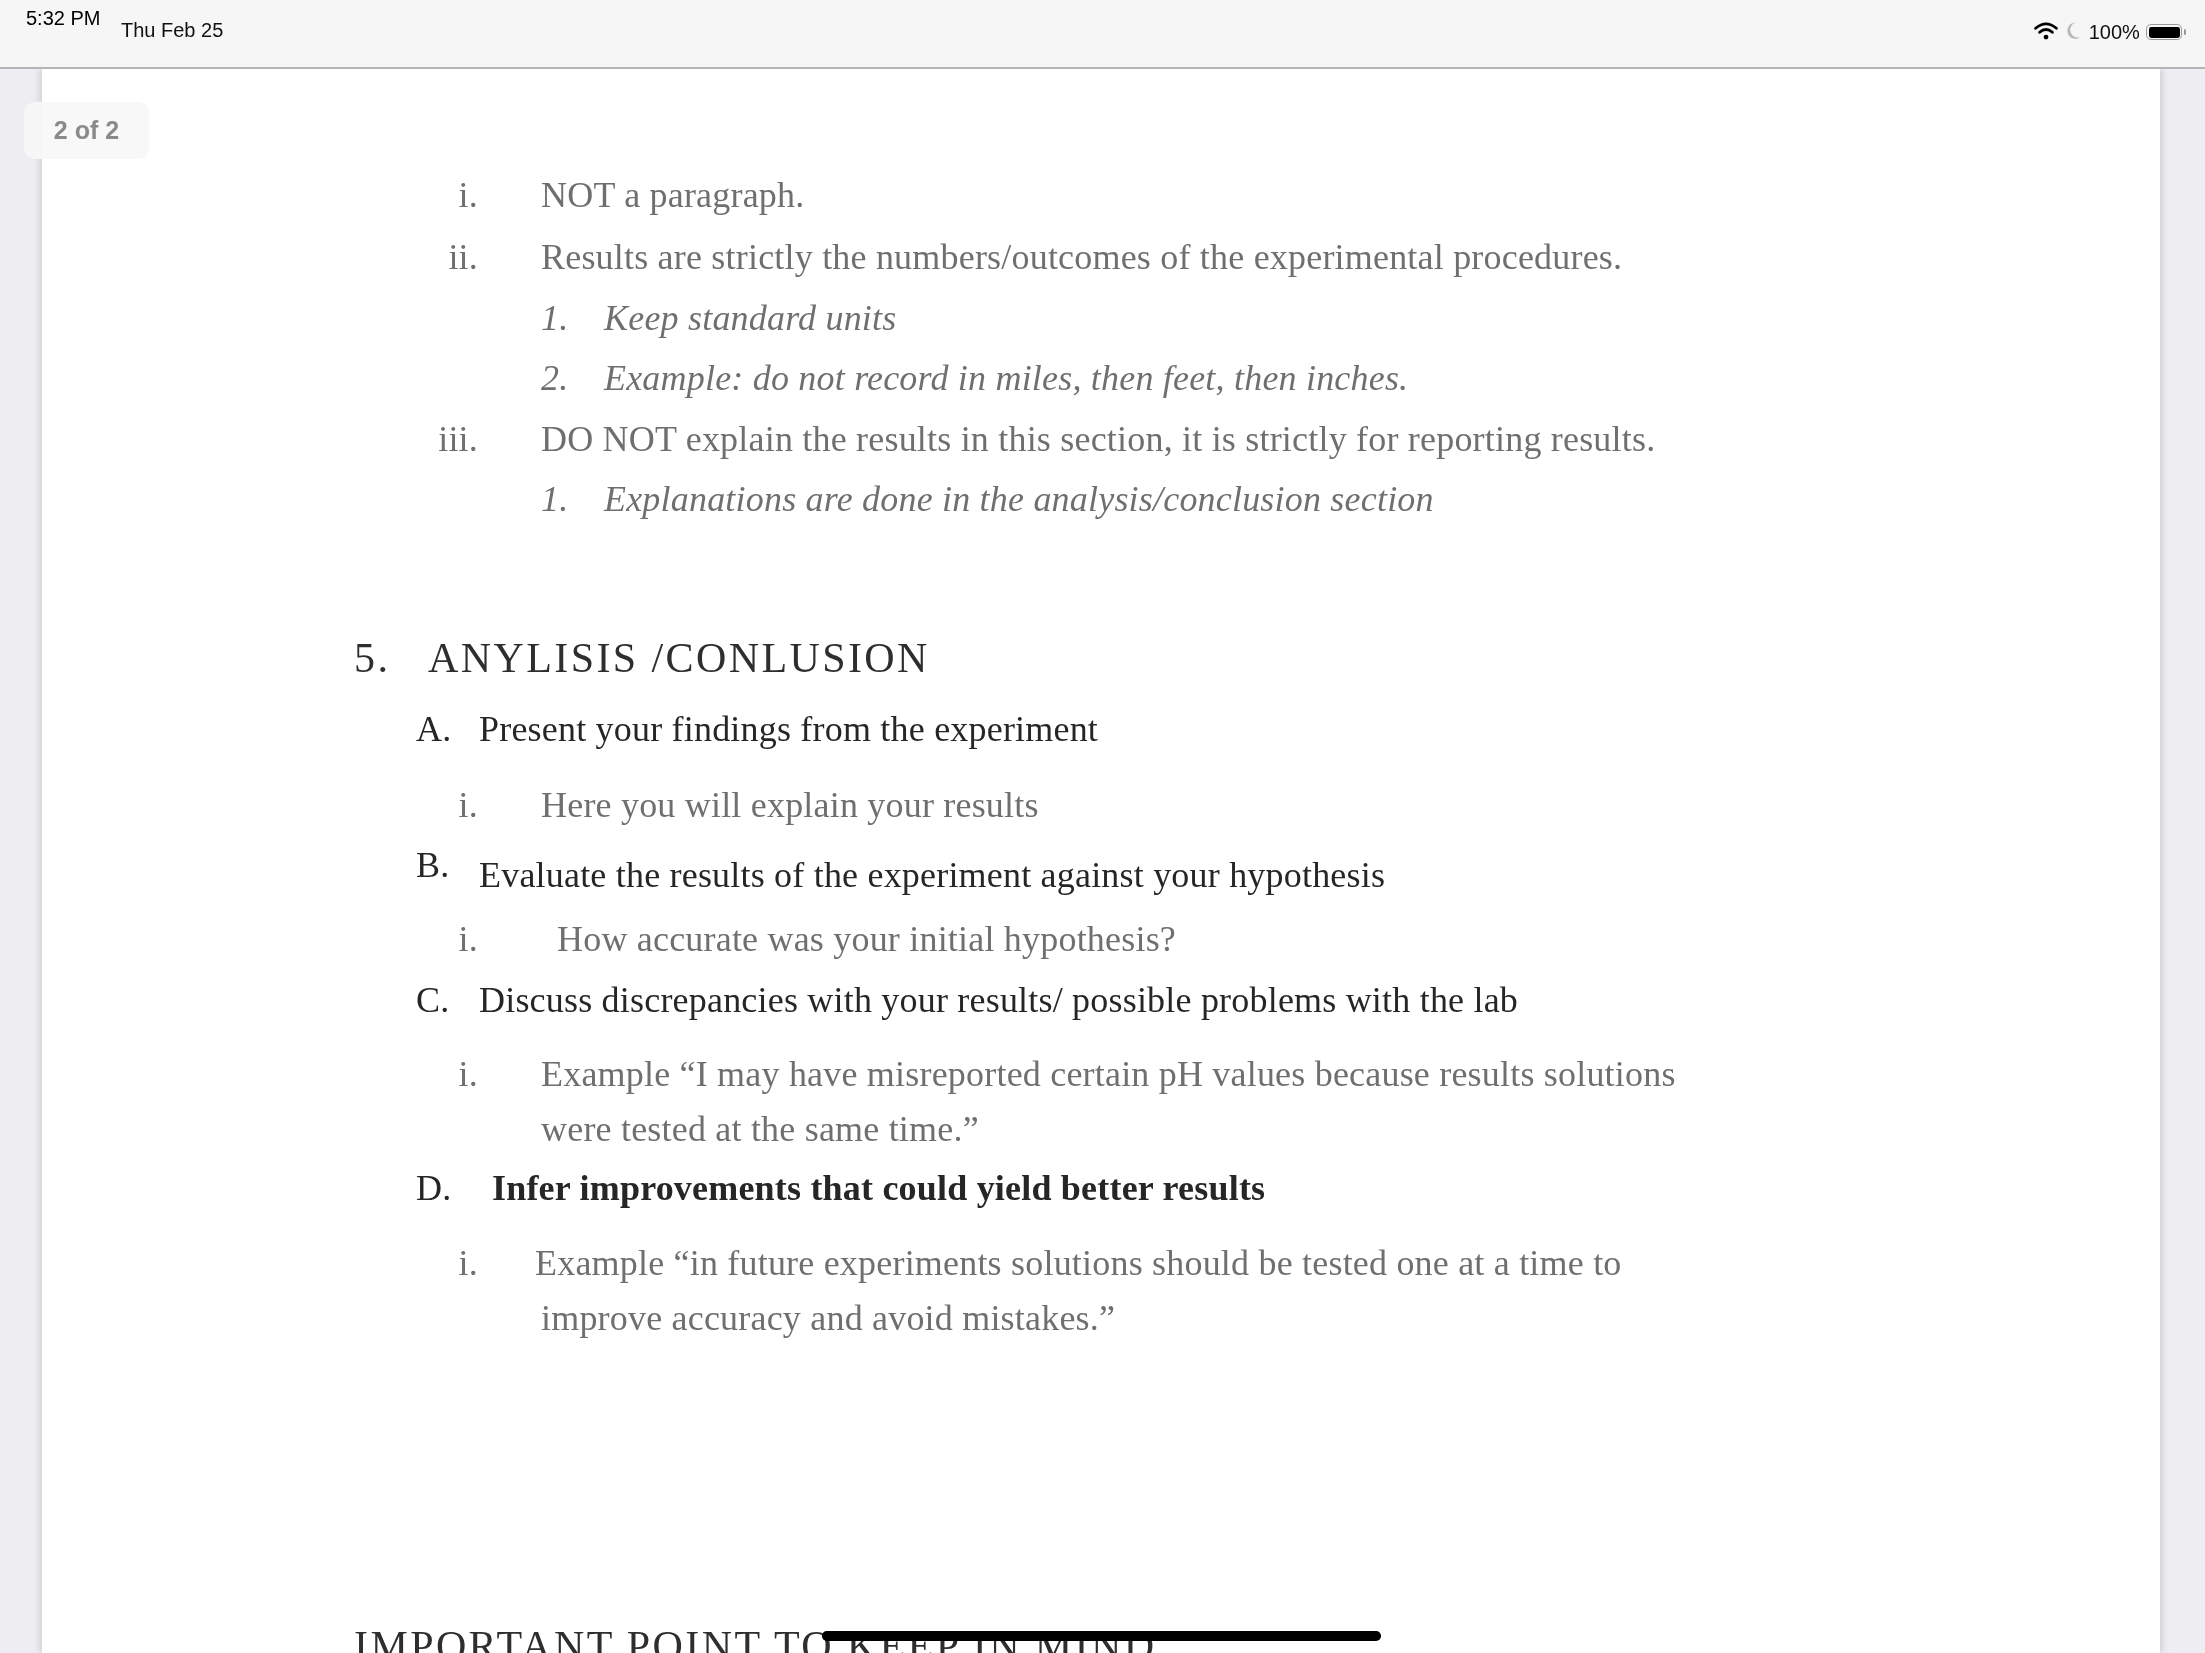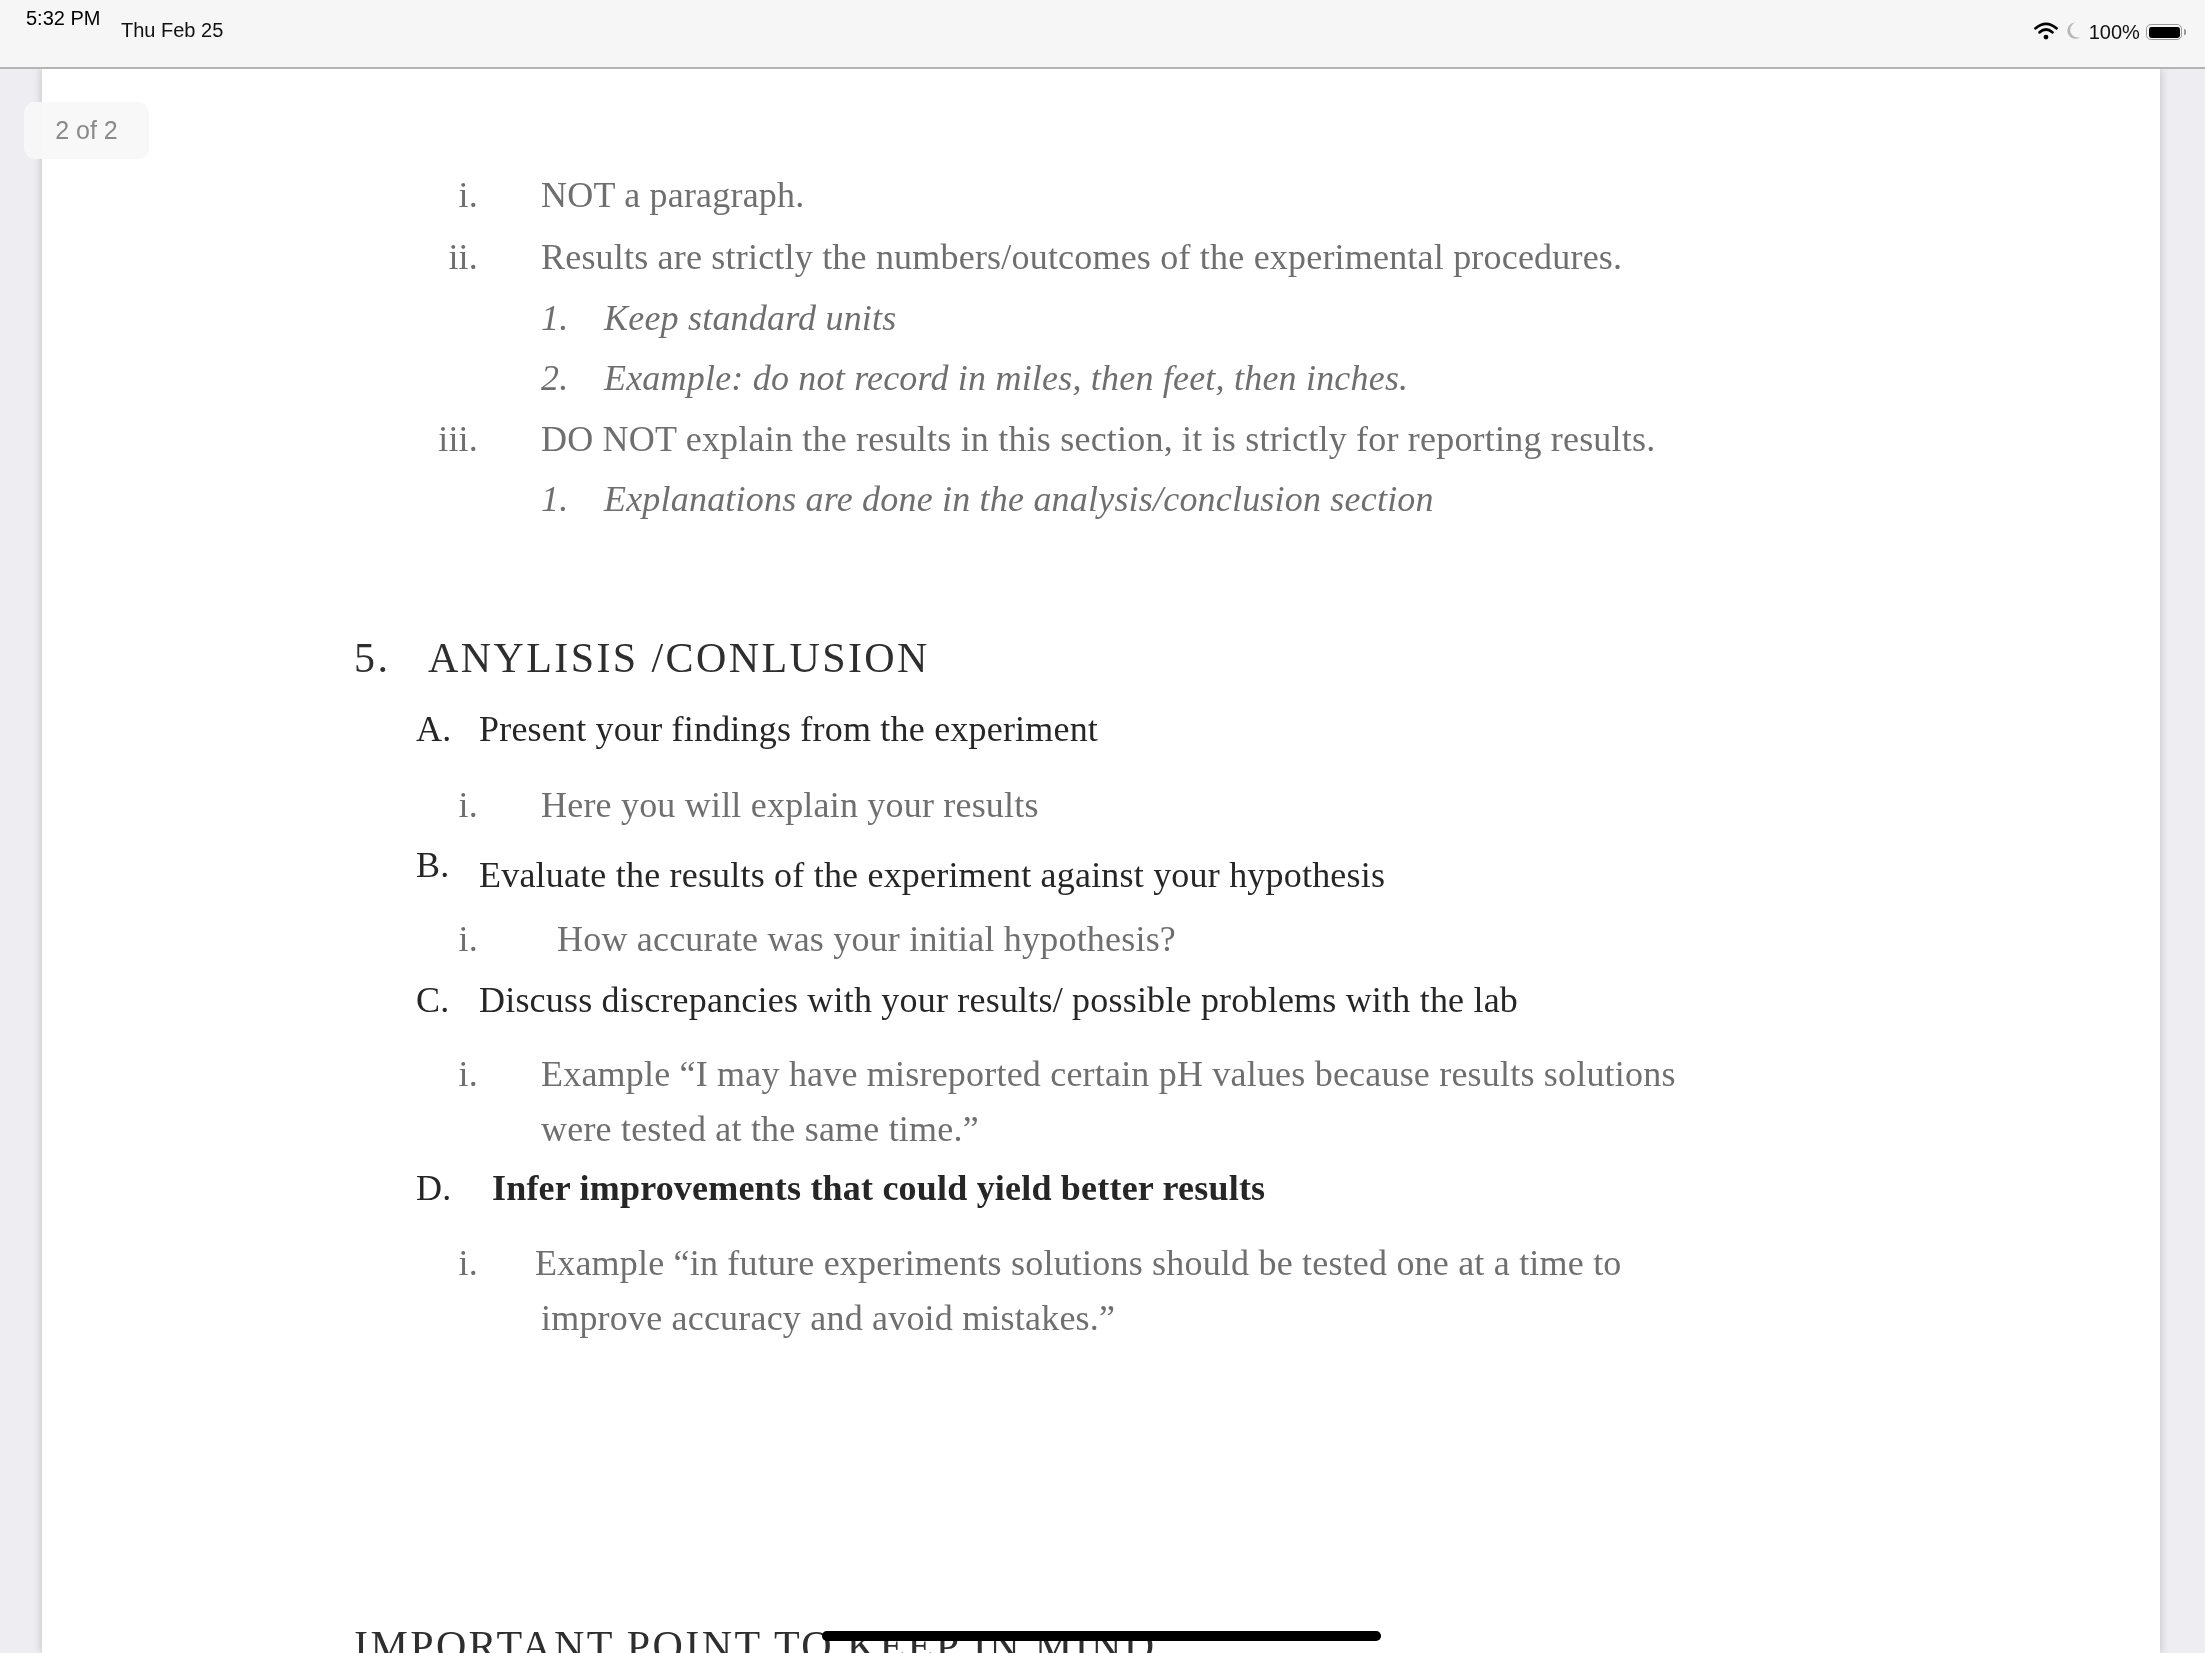--- a/index.html
+++ b/index.html
@@ -28,20 +28,21 @@
   .page {
     position:absolute; left:42px; top:69px; width:2118px; height:1584px; background:#FFFFFF;
     box-shadow: -3.2px 0 6.5px rgba(0,0,0,0.10), 3.2px 0 6.5px rgba(0,0,0,0.10);
   }
   .page-badge {
     position:absolute; left:24px; top:102px; width:125px; height:57px;
     background:rgba(248,248,248,0.95); border-radius:11.3px;
     font-family:"Liberation Sans", "DejaVu Sans", sans-serif;
     font-size:25px; color:#8A8A8A; display:flex; align-items:center; justify-content:center;
     z-index:4;
+    font-weight:bold;
   }
   .line { position:absolute; white-space:nowrap; font-size:36px; line-height:48px; letter-spacing:0.2px; }
   .gray { color:#6F6F6F; }
   .dark { color:#262626; }
   .italic { font-style:italic; }
   .num { position:absolute; text-align:right; width:97px; }
   .sec-title { font-size:42px; letter-spacing:2.4px; color:#2E2E2E; }
   .home-indicator {
     position:absolute; left:822px; top:1631px; width:559px; height:9.7px; background:#000; border-radius:4.8px; z-index:6;
   }

